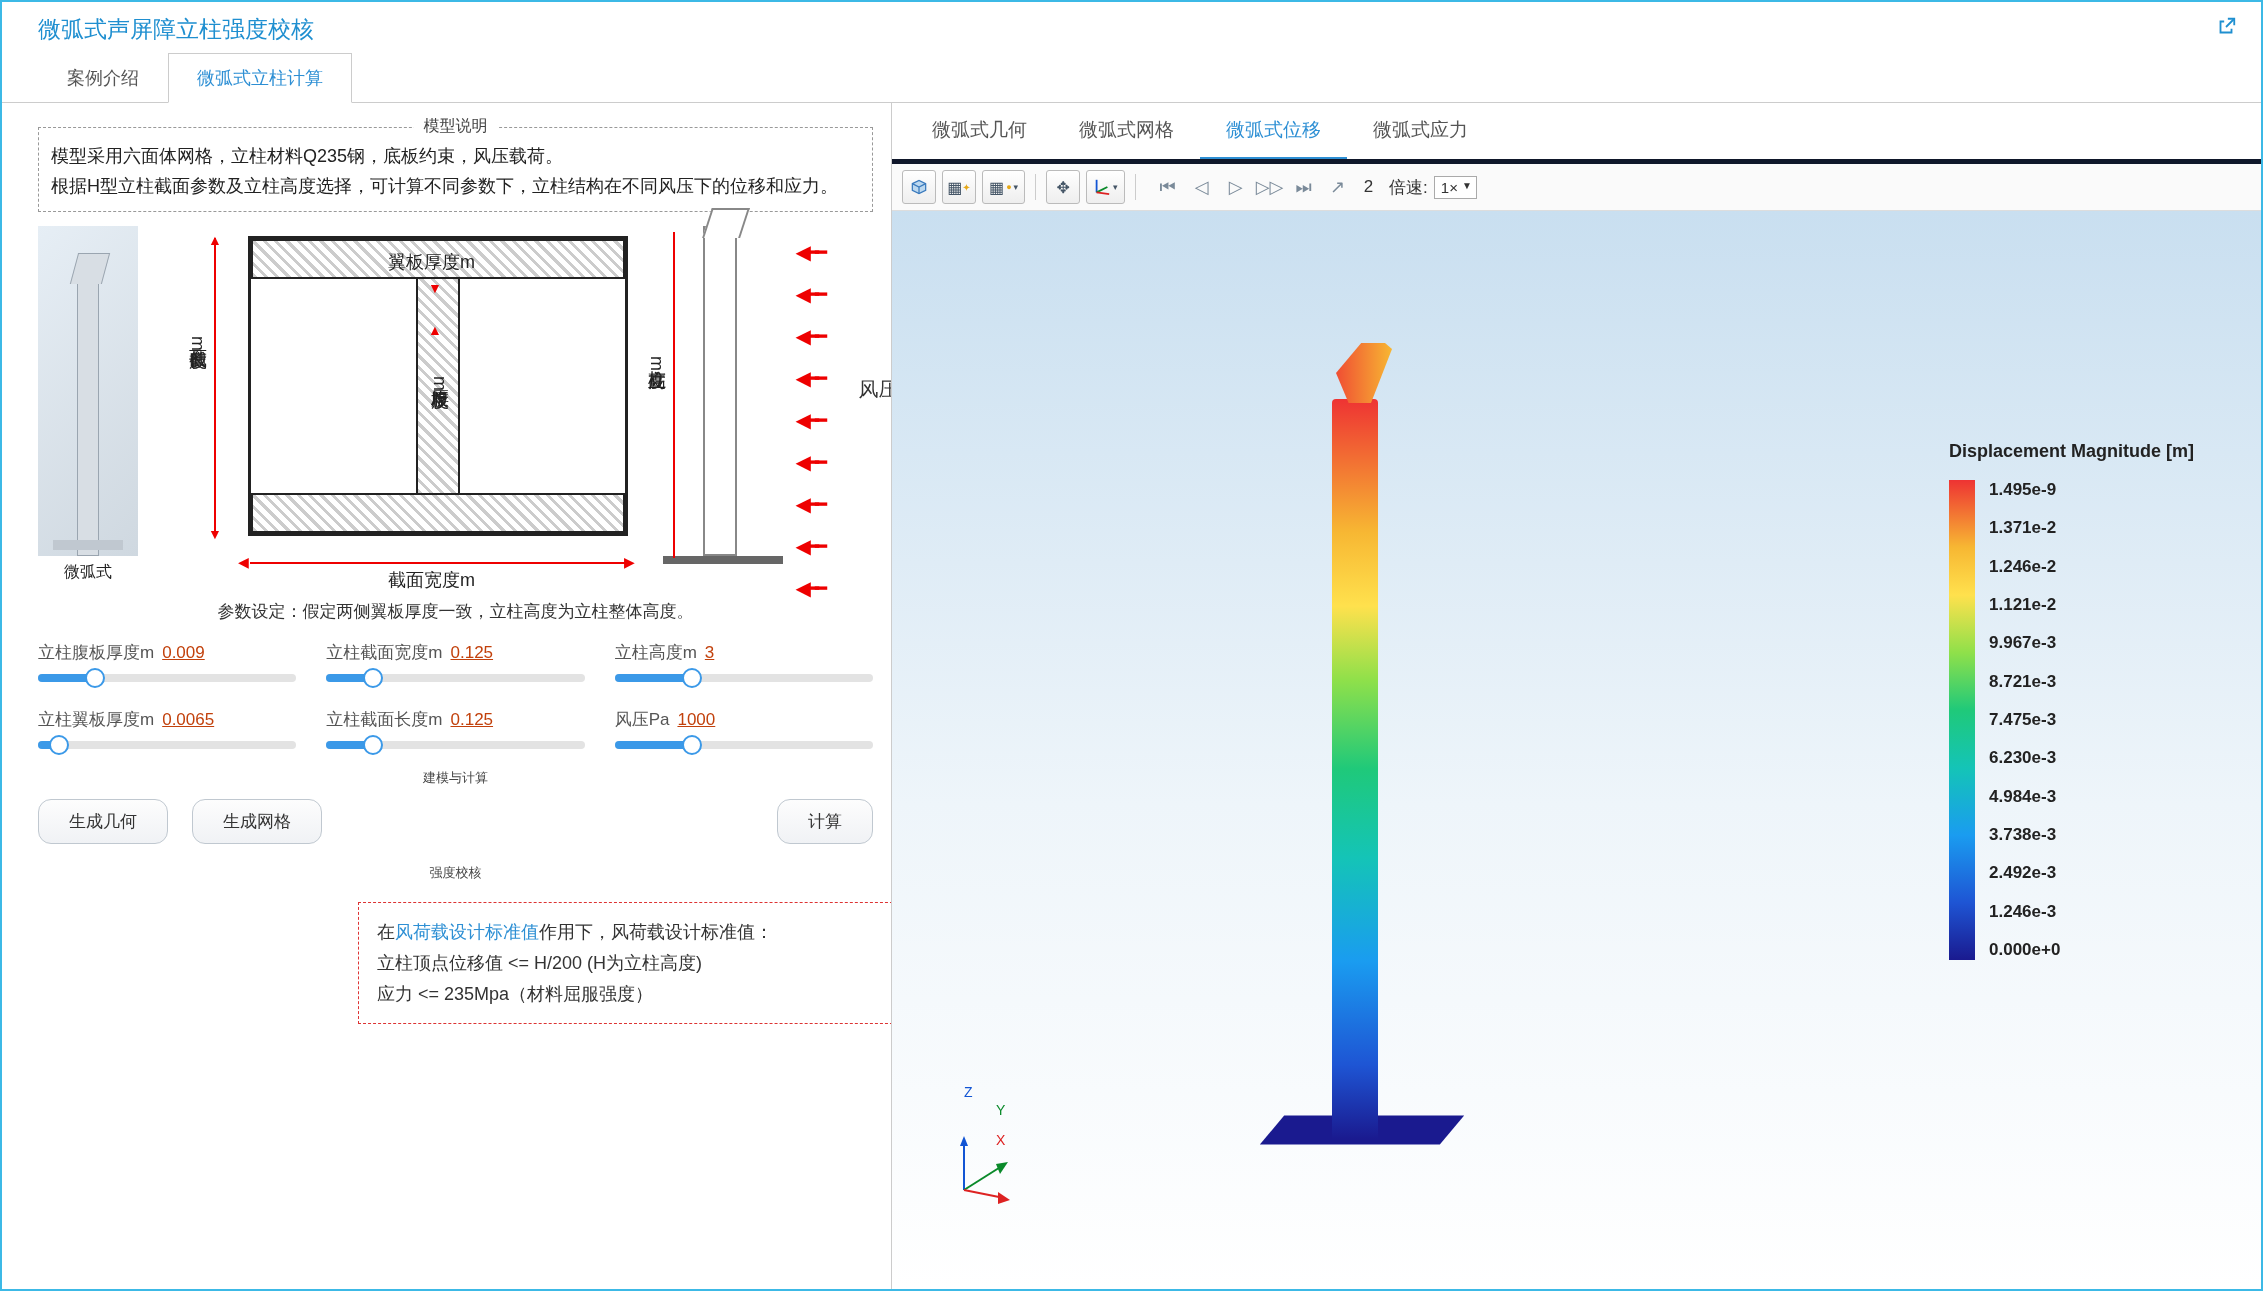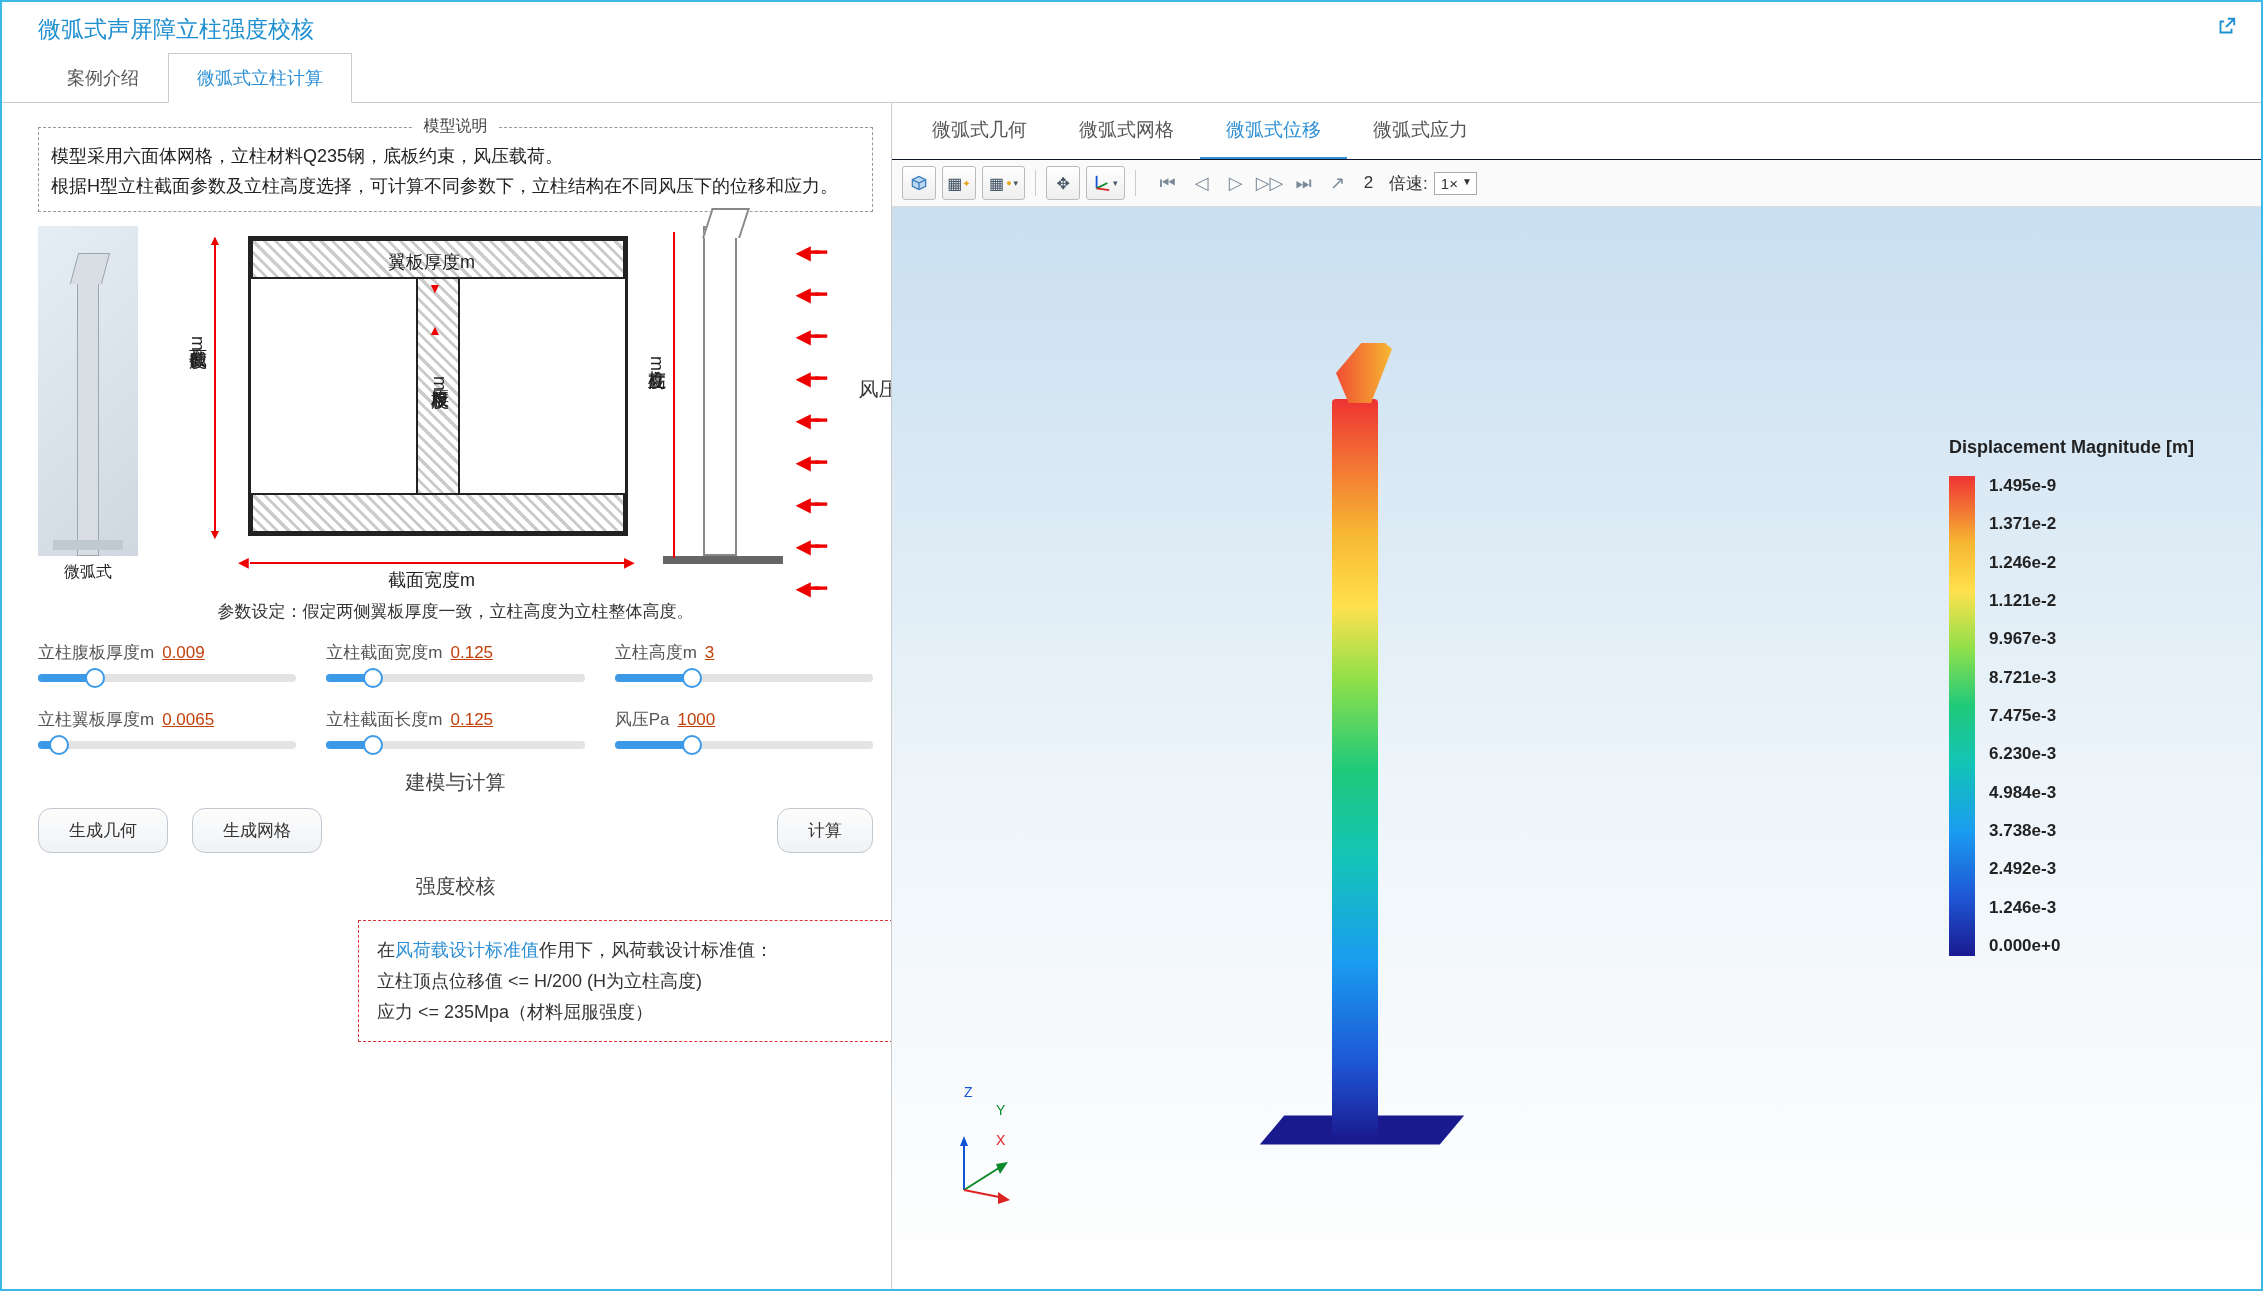--- a/index.html
+++ b/index.html
@@ -50,30 +50,30 @@
 .param-note { text-align:center; font-size:17px; color:#333; margin:14px 0 8px 0; }
 
 .sliders { display:grid; grid-template-columns: repeat(3, 1fr); gap: 26px 30px; margin-top:18px; }
 .slider-group { }
 .slider-label-row { display:flex; align-items:baseline; gap:8px; font-size:17px; color:#555; margin-bottom:10px;}
 .slider-label-row .val { color:#c2410c;text-decoration:underline; }
 .slider-track { position:relative; height:8px; background:#e3e3e3; border-radius:4px; cursor:pointer; }
 .slider-fill { position:absolute; height:8px; background:#3b99e8; border-radius:4px; left:0; }
 .slider-thumb { position:absolute; top:-6px; width:20px; height:20px; border-radius:50%; background:#fff; border:2px solid #3b99e8; cursor:grab; }
 
-.section-title { text-align:center; font-size:20px; color:#444; margin:20px 0 12px; }
+.section-title { text-align:center; font-size:13px; color:#444; margin:20px 0 12px; }
 .btn-row { display:flex; gap:24px; }
 .btn { padding:10px 30px; border:1px solid #c0c8d0; background:linear-gradient(#fdfdfd,#f0f2f5); border-radius:13px; cursor:pointer; font-size:17px; color:#333; }
 .btn-row .spacer { flex:1; }
 
 .check-box { border:1.5px dashed #d33; padding:14px 18px; margin-top:20px; margin-left:320px; width:540px; }
 .check-box p { font-size:18px; line-height:1.7; }
 .link { color:#2d8fd4; cursor:pointer; }
 
-.viz-tabs { display:flex; border-bottom:1px solid #0f172a; padding-left:14px; }
+.viz-tabs { display:flex; border-bottom:5px solid #0f172a; padding-left:14px; }
 .viz-tab { padding:14px 26px; font-size:19px; color:#555; cursor:pointer; }
 .viz-tab.active { color:#2d8fd4; border-bottom:2px solid #2d8fd4; }
 
 .toolbar { display:flex; align-items:center; gap:6px; padding:6px 10px; border-bottom:1px solid #ddd; background:#fafafa; }
 .tbtn { width:34px; height:34px; border:1px solid #bbb; background:linear-gradient(#fff,#eee); border-radius:3px; display:flex; align-items:center; justify-content:center; cursor:pointer; font-size:16px; color:#456;}
 .tbtn.wide{width:auto; padding:0 6px; gap:2px;}
 .tsep { width:1px; height:26px; background:#ccc; margin:0 4px; }
 .player { display:flex; align-items:center; gap:6px; margin-left:8px; }
 .pbtn { width:28px; height:28px; display:flex; align-items:center; justify-content:center; cursor:pointer; color:#7a8a99; font-size:18px;}
 .frame-num { font-size:17px; margin:0 6px; }

